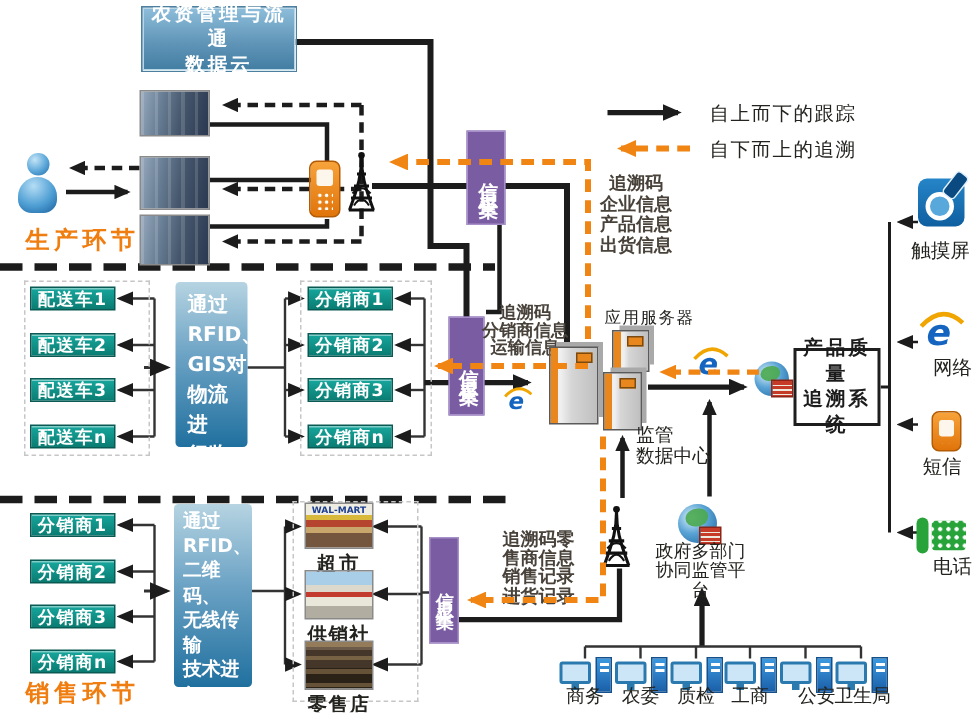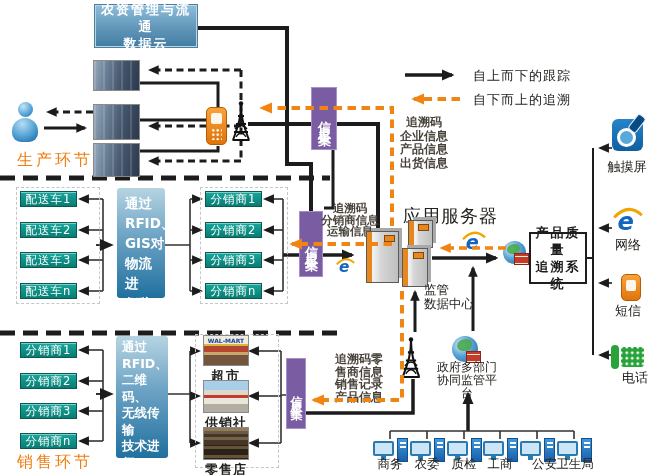--- a/index.html
+++ b/index.html
@@ -10,33 +10,33 @@
   svg.wires{position:absolute;left:0;top:0;pointer-events:none;}
   .pre{white-space:pre-line;}
 
   
   .cloud{background:linear-gradient(180deg,#8cbcd9 0%,#5e93b6 60%,#437fa3 100%);
          border:1px solid #b9d6e6;box-shadow:0 0 0 1px #4d7f9e;
          color:#fff;font-weight:bold;font-size:13px;letter-spacing:2px;line-height:17px;
          display:flex;align-items:center;justify-content:center;text-align:center;}
   .tbox{width:57px;height:16px;background:linear-gradient(180deg,#17a79d 0%,#0a7c72 100%);
         border:1px solid #0a5a54;box-shadow:inset 0 1px 0 rgba(255,255,255,.45);
-        color:#fff;font-weight:normal;font-size:11.5px;letter-spacing:1px;
+        color:#fff;font-weight:bold;font-size:11.5px;letter-spacing:1px;
         display:flex;align-items:center;justify-content:center;}
   .pbox{background:#7a5ca2;border:1px solid #a78fc9;color:#fff;font-weight:bold;font-size:13px;
         writing-mode:vertical-rl;text-orientation:upright;letter-spacing:4px;
         display:flex;align-items:center;justify-content:center;}
   .proc{background:linear-gradient(180deg,#b6d4e2 0%,#6ba2c4 45%,#20709f 100%);
         border-radius:3px;color:#fff;font-weight:bold;text-align:left;}
   .qbox{background:#fff;border:2px solid #1e1e1e;color:#1c1c1c;font-weight:bold;font-size:13px;
         letter-spacing:2px;line-height:17px;display:flex;align-items:center;justify-content:center;text-align:center;}
   .dotgrp{border:1px dashed #c6c6c6;}
 
   
-  .olabel{color:#f07d10;font-weight:normal;font-size:16px;letter-spacing:3px;}
+  .olabel{color:#f07d10;font-weight:bold;font-size:16px;letter-spacing:3px;}
   .ann{color:#48423a;font-weight:bold;font-size:12px;line-height:13.5px;text-align:center;}
   .blabel{color:#23231f;font-weight:normal;}
   .caption{color:#23231f;font-weight:bold;font-size:13px;letter-spacing:2px;text-align:center;}
 
   
   .photo{border:1px solid #8a8a8a;}
   .factory{background:
      repeating-linear-gradient(90deg,rgba(255,255,255,.14) 0 2px,rgba(0,0,0,0) 2px 9px),
      linear-gradient(100deg,#97a9bd 0%,#687e94 30%,#45566c 60%,#2a3850 100%);}
   .pwal{background:linear-gradient(180deg,#efece1 0 26%,#d9b93c 26% 36%,#b5452f 36% 54%,#c9a66b 54% 66%,#74553e 66% 100%);}
@@ -210,21 +210,21 @@
 行监管</div>
   <div class="abs tbox" style="left:205px;top:191px">分销商1</div>
   <div class="abs tbox" style="left:205px;top:222px">分销商2</div>
   <div class="abs tbox" style="left:205px;top:252px">分销商3</div>
   <div class="abs tbox" style="left:205px;top:283px">分销商n</div>
   <div class="abs pbox" style="left:299px;top:211px;width:24px;height:66px">信息采集</div>
   <div class="abs ann pre" style="left:321px;top:203px;width:58px;font-size:11.5px;line-height:11.5px">追溯码
 分销商信息
 运输信息</div>
 
-  <div class="abs blabel" style="left:403px;top:204px;font-size:18px;letter-spacing:1px">应用服务器</div>
+  <div class="abs blabel" style="left:403px;top:204px;font-size:11px;letter-spacing:1px">应用服务器</div>
   <div class="abs server" style="left:408px;top:220px;width:25px;height:28px"></div>
   <div class="abs server" style="left:366px;top:231px;width:33px;height:52px"></div>
   <div class="abs server" style="left:402px;top:248px;width:26px;height:39px"></div>
   <div class="abs iesm" style="left:336px;top:257px">
     <svg width="19" height="19" viewBox="0 0 26 24">
       <text x="4" y="20" font-size="21" font-style="italic" font-weight="bold" fill="#1565c0">e</text>
       <path d="M1,9 Q13,-4 25,7" stroke="#f0a500" stroke-width="2.6" fill="none"></path>
     </svg>
   </div>
   <div class="abs iebig" style="left:462px;top:231px">
@@ -256,21 +256,21 @@
   <div class="abs caption" style="left:203px;top:367px;width:46px">超市</div>
   <div class="abs photo pcoop" style="left:203px;top:380px;width:46px;height:33px"></div>
   <div class="abs caption" style="left:200px;top:414px;width:52px;letter-spacing:1px">供销社</div>
   <div class="abs photo pretail" style="left:203px;top:427px;width:46px;height:33px"></div>
   <div class="abs caption" style="left:200px;top:461px;width:52px;letter-spacing:1px">零售店</div>
   <div class="abs olabel" style="left:17px;top:452px">销售环节</div>
   <div class="abs pbox" style="left:286px;top:358px;width:20px;height:71px;font-size:12px">信息采集</div>
   <div class="abs ann pre" style="left:331px;top:353px;width:56px;font-size:12px;line-height:12.5px">追溯码零
 售商信息
 销售记录
-产品信息</div>
+进货记录</div>
 
   <div class="abs" style="left:398px;top:337px">
     <svg width="26" height="42" viewBox="0 0 24 41">
       <circle cx="12" cy="2.5" r="2.2" fill="#111"></circle>
       <path d="M12,4 C12,15 10,23 4,39 M12,4 C12,15 14,23 20,39 M9,15 H15 M7,23 H17 M5,31 H19 M3.5,39 H20.5" stroke="#111" stroke-width="2" fill="none"></path>
       <path d="M6,28 Q12,21 18,28 M7,36 Q12,28 17,36" stroke="#111" stroke-width="1.4" fill="none"></path>
     </svg>
   </div>
   <div class="abs globe fw" style="left:452px;top:336px;width:26px;height:26px"></div>
   <div class="abs blabel pre" style="left:434px;top:361px;width:66px;font-size:12px;line-height:13px;text-align:center">政府多部门
@@ -308,21 +308,21 @@
   <div class="abs blabel" style="left:552px;top:456px;width:46px;font-size:12.5px;text-align:center">卫生局</div>
 
   <div class="abs ts" style="left:612px;top:119px"></div>
   <div class="abs blabel" style="left:605px;top:158px;width:44px;font-size:13px;text-align:center">触摸屏</div>
   <div class="abs iebig" style="left:613px;top:207px">
     <svg width="30" height="28" viewBox="0 0 26 24">
       <text x="4" y="20" font-size="21" font-style="italic" font-weight="bold" fill="#1565c0">e</text>
       <path d="M1,9 Q13,-4 25,7" stroke="#f0a500" stroke-width="2.6" fill="none"></path>
     </svg>
   </div>
-  <div class="abs blabel" style="left:608px;top:236px;width:40px;font-size:13px;text-align:center">网络</div>
+  <div class="abs blabel" style="left:608px;top:236px;width:40px;font-size:13px;text-align:right">网络</div>
   <div class="abs cell sms" style="left:621px;top:274px"></div>
   <div class="abs blabel" style="left:608px;top:302px;width:40px;font-size:13px;text-align:center">短信</div>
   <div class="abs tel" style="left:611px;top:345px"></div>
   <div class="abs blabel" style="left:608px;top:369px;width:40px;font-size:13px;text-align:right">电话</div>
 
   <svg class="wires" width="649" height="475">
     <defs>
       <marker id="ao" markerWidth="3.2" markerHeight="2.8" refX="2.5" refY="1.4" orient="auto">
         <path d="M0,0 L3.2,1.4 L0,2.8 z" fill="#f08514"></path>
         </marker>

